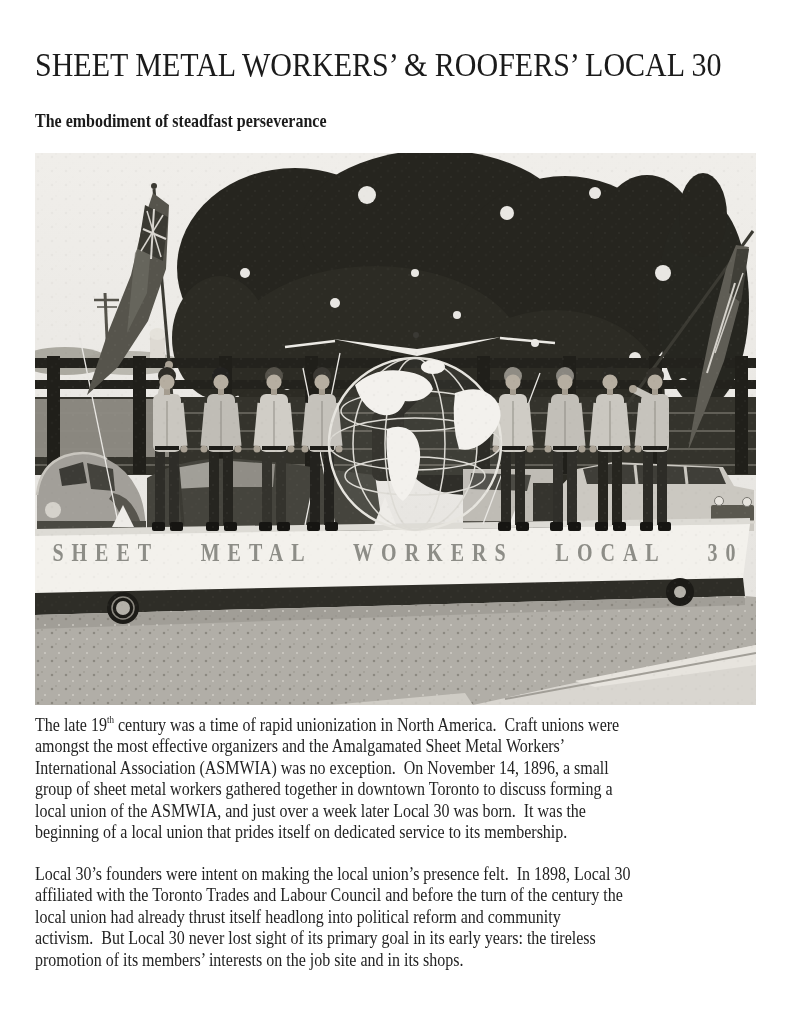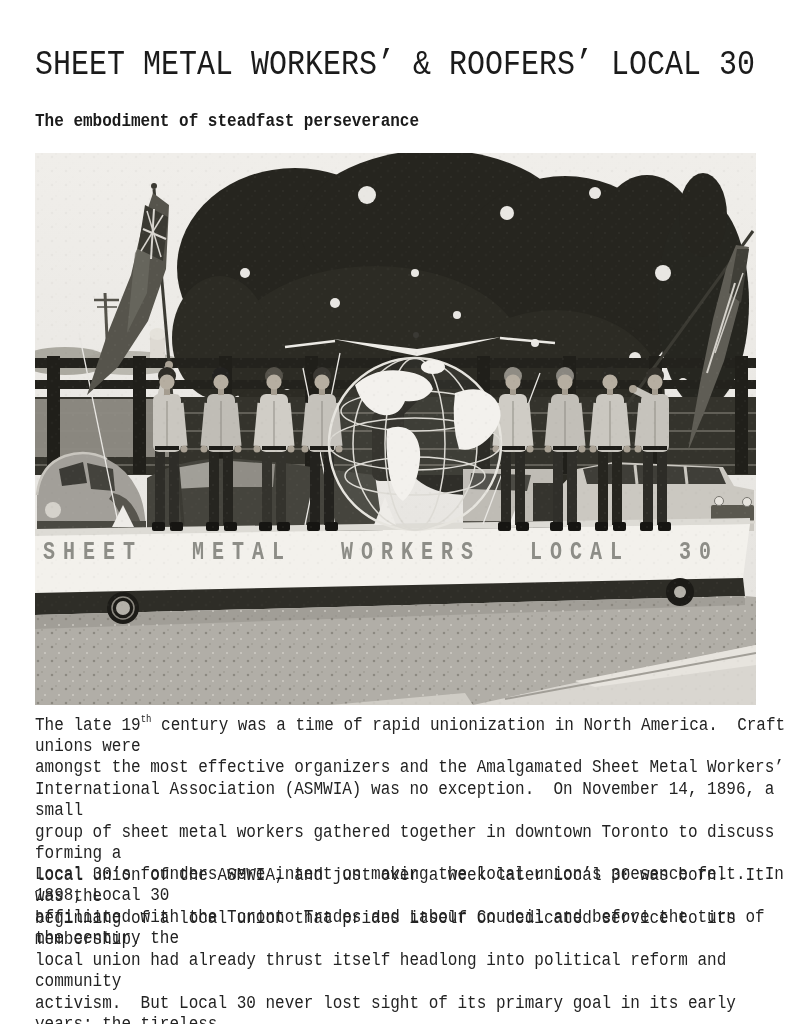--- a/index.html
+++ b/index.html
@@ -1,22 +1,22 @@
 <!DOCTYPE html>
 <html><head>
 <meta charset="utf-8">
 <style>
   html,body{margin:0;padding:0;background:#ffffff;}
   .page{position:relative;width:791px;height:1024px;background:#ffffff;overflow:hidden;
-        font-family:Liberation Mono, monospace;color:#1c1c1c;}
+        font-family:Liberation Serif, serif;color:#1c1c1c;}
   .doc-title{position:absolute;left:35px;top:26px;width:722px;font-size:30px;line-height:32px;
         font-weight:400;color:#1b1b1b;transform:scaleY(1.15);transform-origin:0 0;letter-spacing:0;}
   .doc-subtitle{position:absolute;left:35px;top:110px;font-size:16px;font-weight:700;color:#1b1b1b;
         transform:scaleY(1.2);transform-origin:0 0;}
-  .photo{position:absolute;left:35px;top:153px;width:721px;height:552px;overflow:hidden;background:#000000;}
+  .photo{position:absolute;left:35px;top:153px;width:721px;height:552px;overflow:hidden;background:#000000;text-align:center;}
   .photo svg{position:absolute;left:0;top:0;}
   .float-banner{position:absolute;left:8px;top:386px;width:710px;font-size:20px;line-height:20px;
         font-weight:700;letter-spacing:8px;word-spacing:29px;color:#8d8d87;white-space:nowrap;
         transform:scaleY(1.3);transform-origin:0 0;}
   .body-copy{position:absolute;left:35px;width:752px;margin:0;font-size:16px;line-height:18px;
         color:#232323;transform:scaleY(1.195);transform-origin:0 0;white-space:pre-wrap;}
   #para1{top:709px;}
   #para2{top:863px;}
   .body-copy sup{font-size:9px;vertical-align:super;letter-spacing:0;}
   .rest-lines{display:block;white-space:pre-wrap;}

